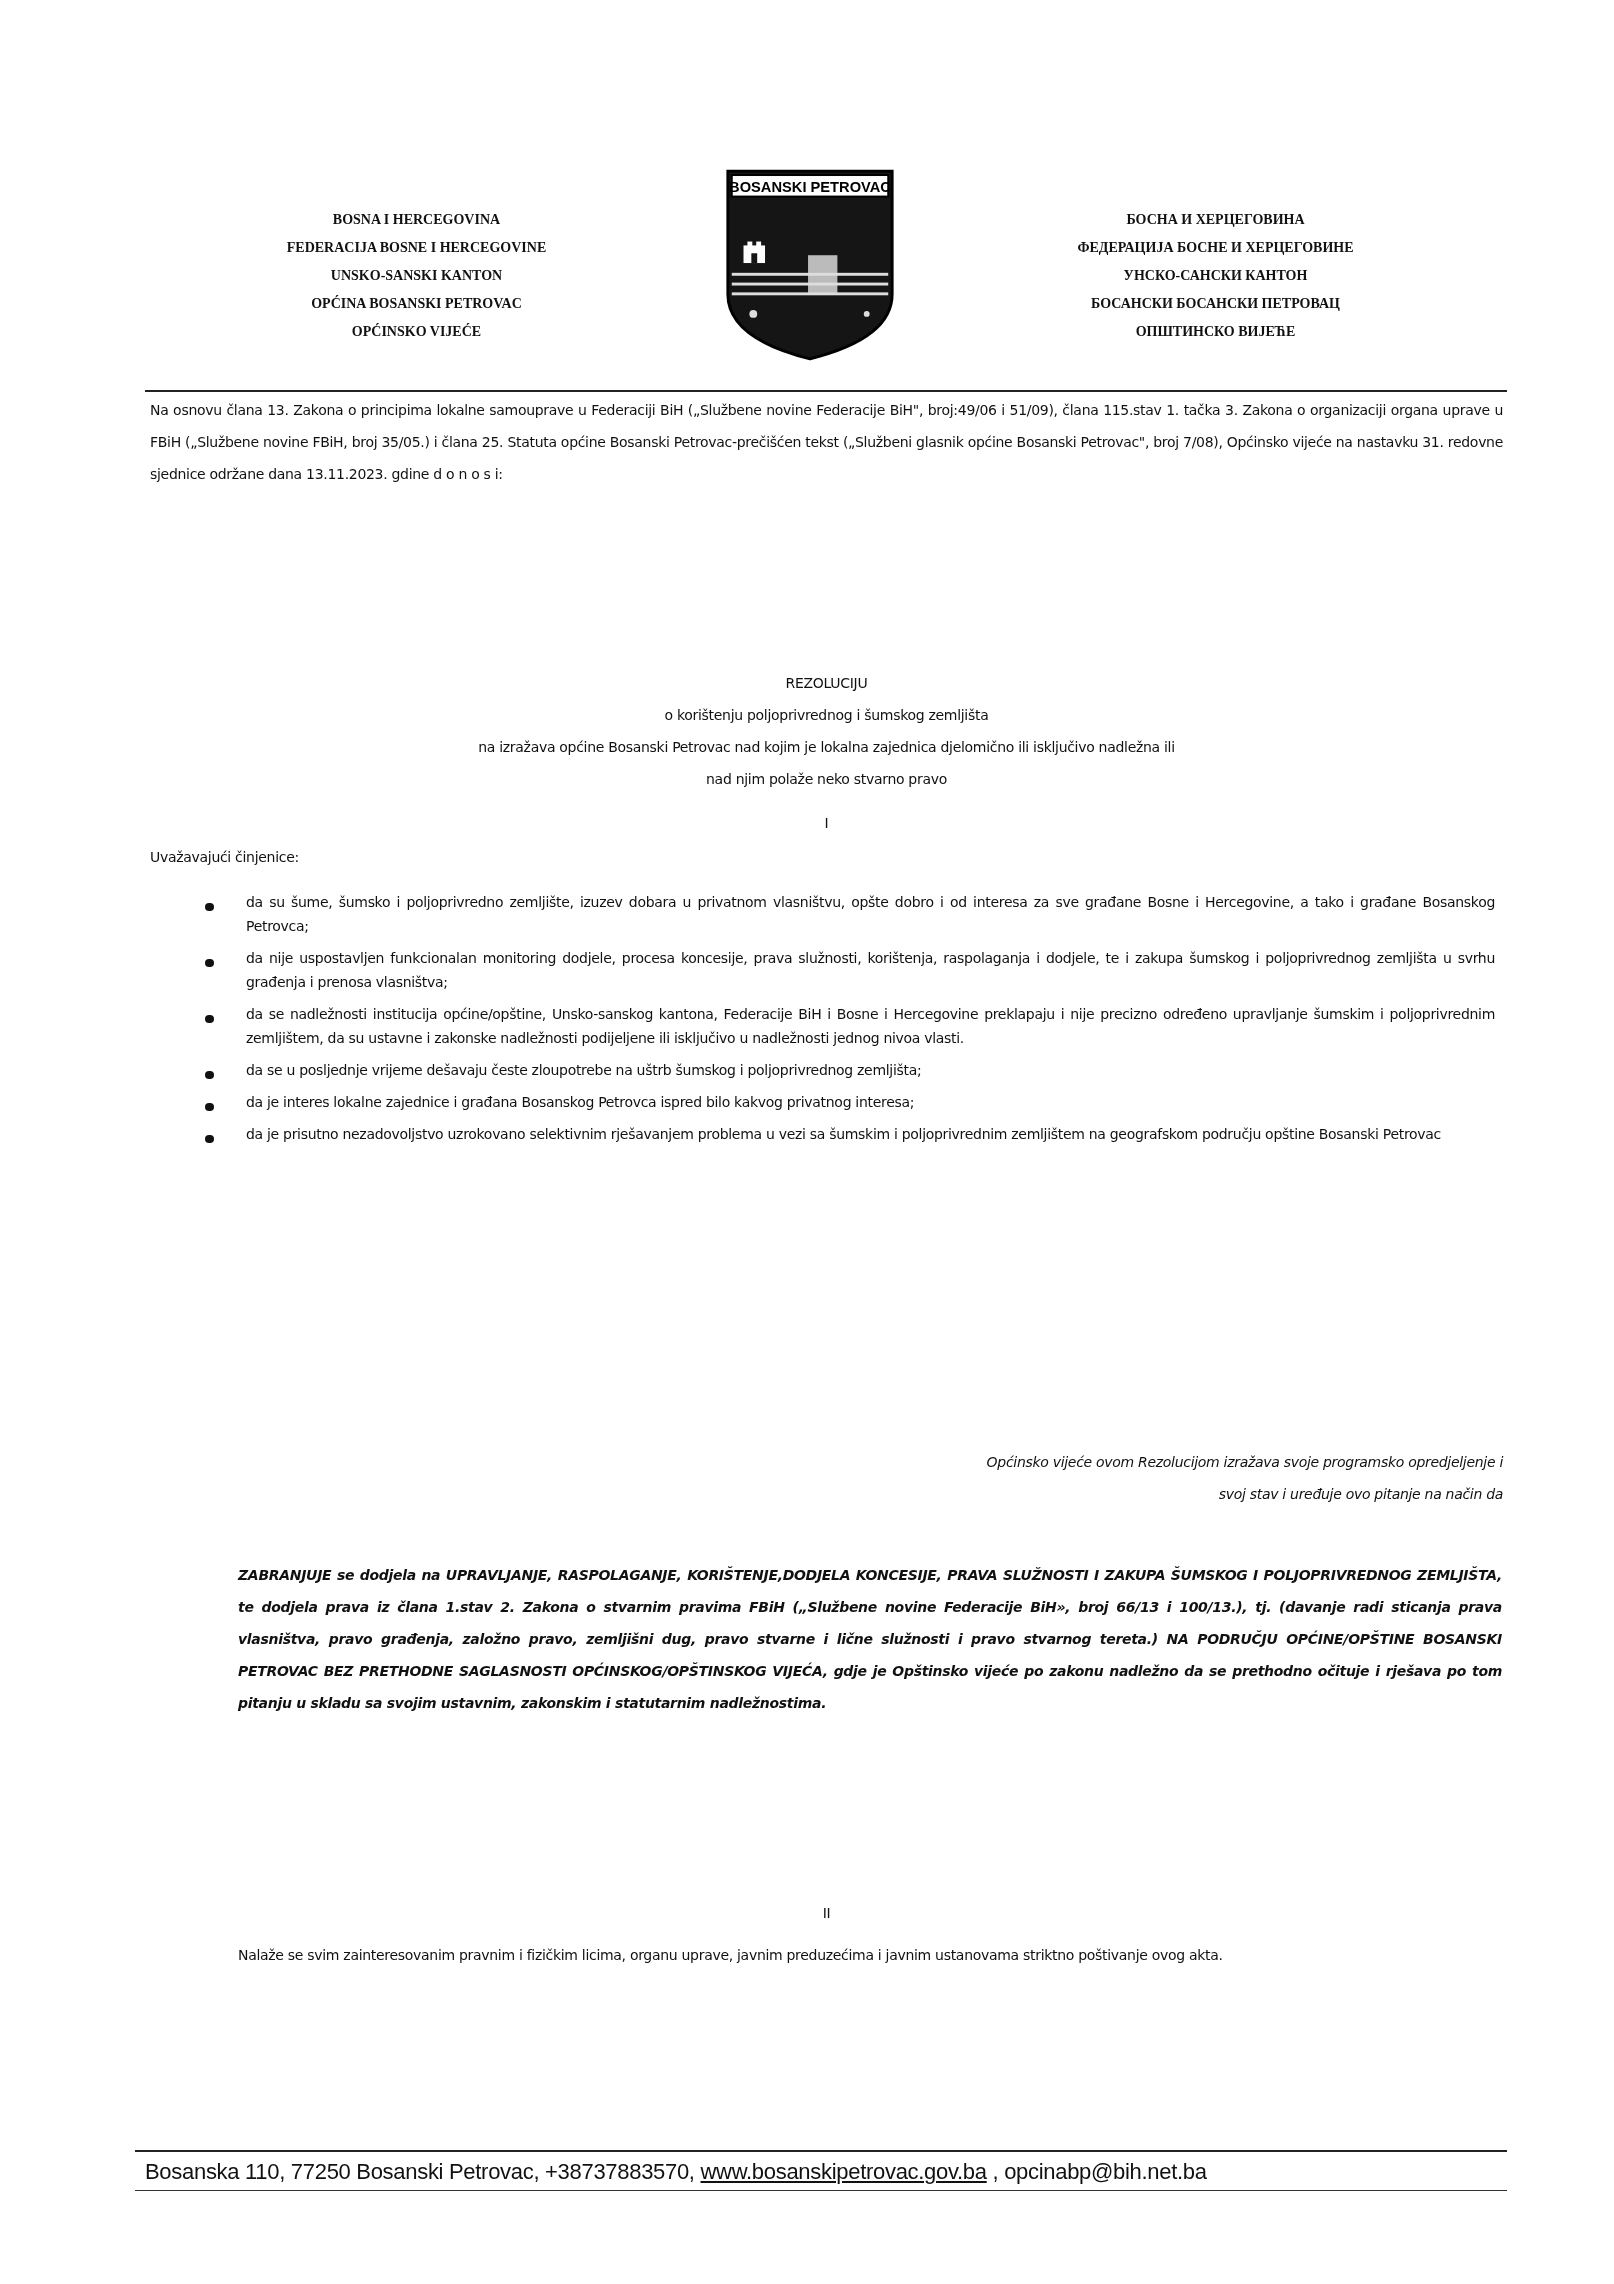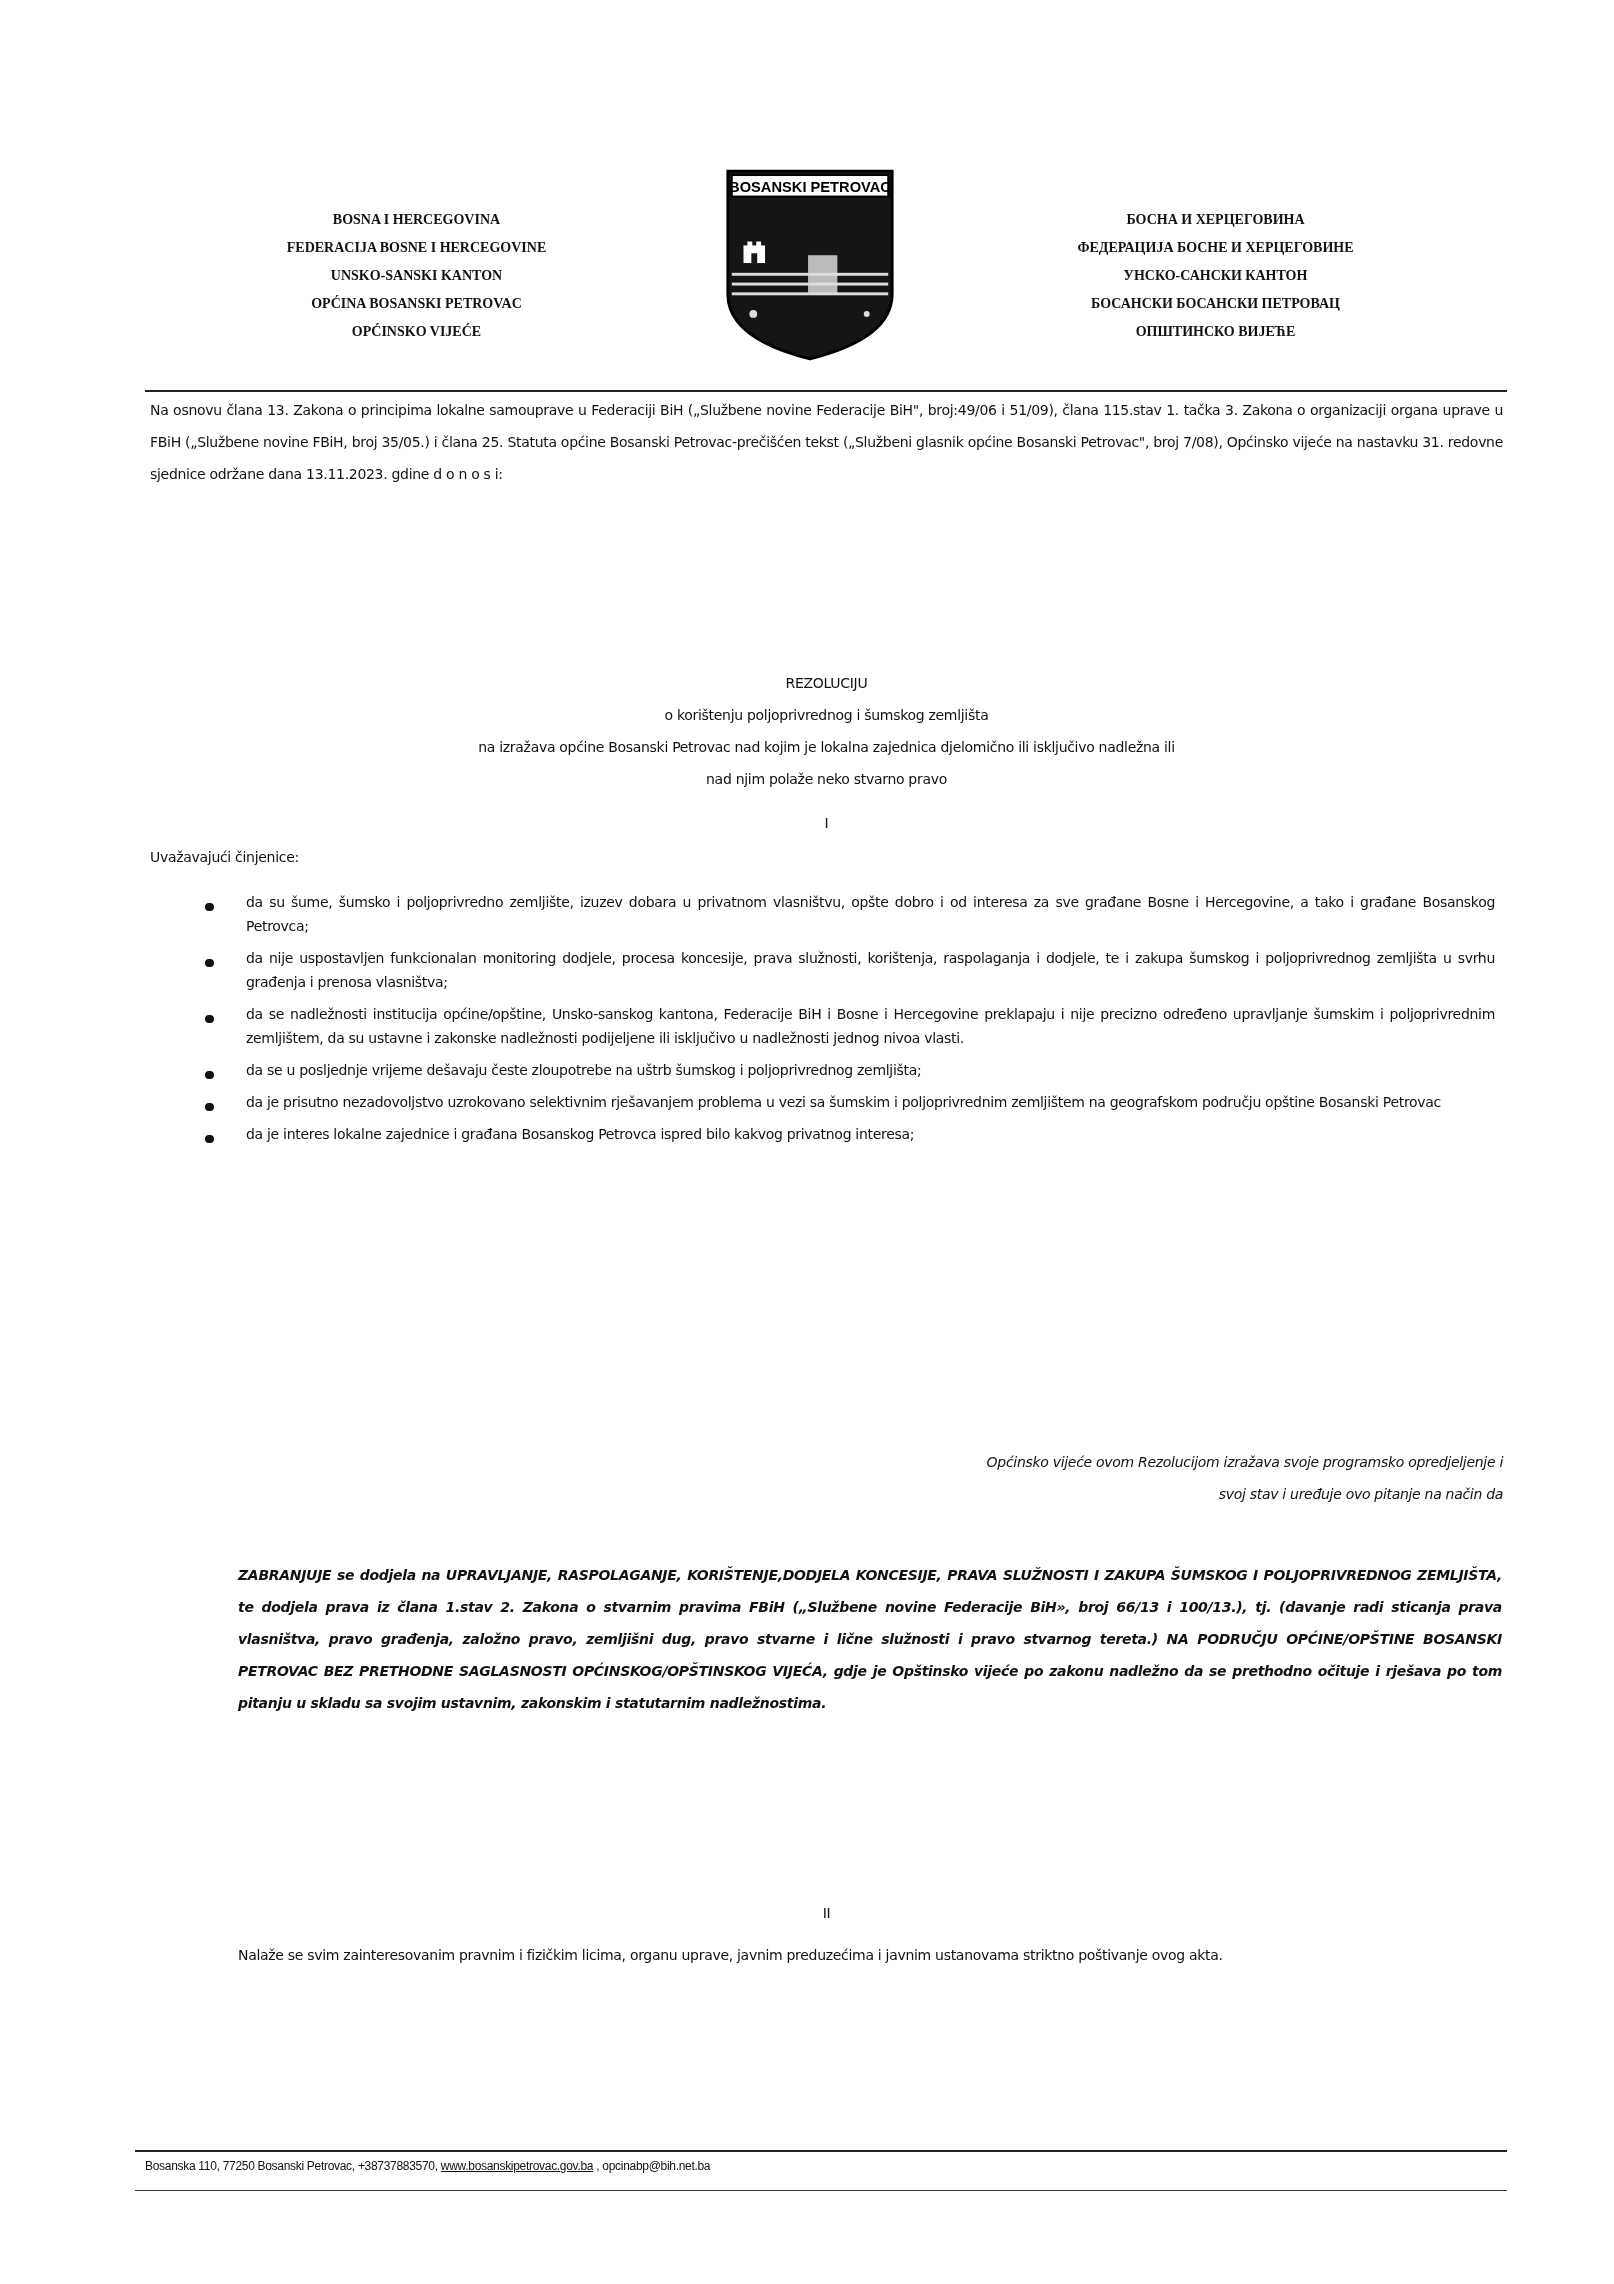--- a/index.html
+++ b/index.html
@@ -32,21 +32,21 @@
 
   .italic-block { position: absolute; left: 150px; width: 1353px; text-align: right; font-style: italic; line-height: 32px; }
   .decl { top: 1446px; }
 
   .ruling { position: absolute; left: 238px; top: 1559px; width: 1264px; font-style: italic; line-height: 32px; text-align: justify; font-weight: bold; }
 
   .order { position: absolute; left: 238px; top: 1939px; width: 1264px; line-height: 32px; text-align: justify; }
 
   .rule-foot-top { position: absolute; left: 135px; top: 2150px; width: 1372px; border-top: 2px solid #222; }
   .rule-foot-bot { position: absolute; left: 135px; top: 2190px; width: 1372px; border-top: 1px solid #333; }
-  .footer { position: absolute; left: 145px; top: 2159px; font-family: "Liberation Sans", sans-serif; font-size: 12px; color: #111; white-space: nowrap; letter-spacing: -0.3px; }
+  .footer { position: absolute; left: 145px; top: 2159px; font-family: "Liberation Sans", sans-serif; font-size: 22px; color: #111; white-space: nowrap; letter-spacing: -0.3px; }
   .footer a { color: #111; text-decoration: underline; }
 </style>
 </head>
 <body>
 
 <div class="page">
 
   <div class="hdr-block hdr-left">
     <span class="hdr-line">BOSNA I HERCEGOVINA</span>
     <span class="hdr-line">FEDERACIJA BOSNE I HERCEGOVINE</span>
@@ -94,22 +94,22 @@
 
   <div class="sec-num sec1 body-text">I</div>
 
   <div class="considering body-text">Uvažavajući činjenice:</div>
 
   <ul class="bullets body-text">
     <li><span class="dot"></span><span>da su šume, šumsko i poljoprivredno zemljište, izuzev dobara u privatnom vlasništvu, opšte dobro i od interesa za sve građane Bosne i Hercegovine, a tako i građane Bosanskog Petrovca;</span></li>
     <li><span class="dot"></span><span>da nije uspostavljen funkcionalan monitoring dodjele, procesa koncesije, prava služnosti, korištenja, raspolaganja i dodjele, te i zakupa šumskog i poljoprivrednog zemljišta u svrhu građenja i prenosa vlasništva;</span></li>
     <li><span class="dot"></span><span>da se nadležnosti institucija općine/opštine, Unsko-sanskog kantona, Federacije BiH i Bosne i Hercegovine preklapaju i nije precizno određeno upravljanje šumskim i poljoprivrednim zemljištem, da su ustavne i zakonske nadležnosti podijeljene ili isključivo u nadležnosti jednog nivoa vlasti.</span></li>
     <li><span class="dot"></span><span>da se u posljednje vrijeme dešavaju česte zloupotrebe na uštrb šumskog i poljoprivrednog zemljišta;</span></li>
+    <li><span class="dot"></span><span>da je interes lokalne zajednice i građana Bosanskog Petrovca ispred bilo kakvog privatnog interesa;</span></li>
     <li><span class="dot"></span><span>da je prisutno nezadovoljstvo uzrokovano selektivnim rješavanjem problema u vezi sa šumskim i poljoprivrednim zemljištem na geografskom području opštine Bosanski Petrovac</span></li>
-    <li><span class="dot"></span><span>da je interes lokalne zajednice i građana Bosanskog Petrovca ispred bilo kakvog privatnog interesa;</span></li>
   </ul>
 
   <div class="italic-block decl body-text">
     <div>Općinsko vijeće ovom Rezolucijom izražava svoje programsko opredjeljenje i</div>
     <div>svoj stav i uređuje ovo pitanje na način da</div>
   </div>
 
   <div class="ruling body-text">ZABRANJUJE  se dodjela na UPRAVLJANJE, RASPOLAGANJE, KORIŠTENJE,DODJELA KONCESIJE, PRAVA SLUŽNOSTI I ZAKUPA ŠUMSKOG I POLJOPRIVREDNOG ZEMLJIŠTA, te dodjela prava iz člana 1.stav 2. Zakona o stvarnim pravima FBiH („Službene novine Federacije BiH», broj 66/13 i 100/13.), tj. (davanje radi sticanja prava vlasništva, pravo građenja, založno pravo, zemljišni dug, pravo stvarne i lične služnosti i pravo stvarnog tereta.) NA PODRUČJU OPĆINE/OPŠTINE BOSANSKI PETROVAC BEZ PRETHODNE SAGLASNOSTI OPĆINSKOG/OPŠTINSKOG VIJEĆA, gdje je Opštinsko vijeće po zakonu nadležno da se prethodno očituje i rješava po tom pitanju u skladu sa svojim ustavnim, zakonskim i statutarnim nadležnostima.</div>
 
   <div class="sec-num sec2 body-text">II</div>

